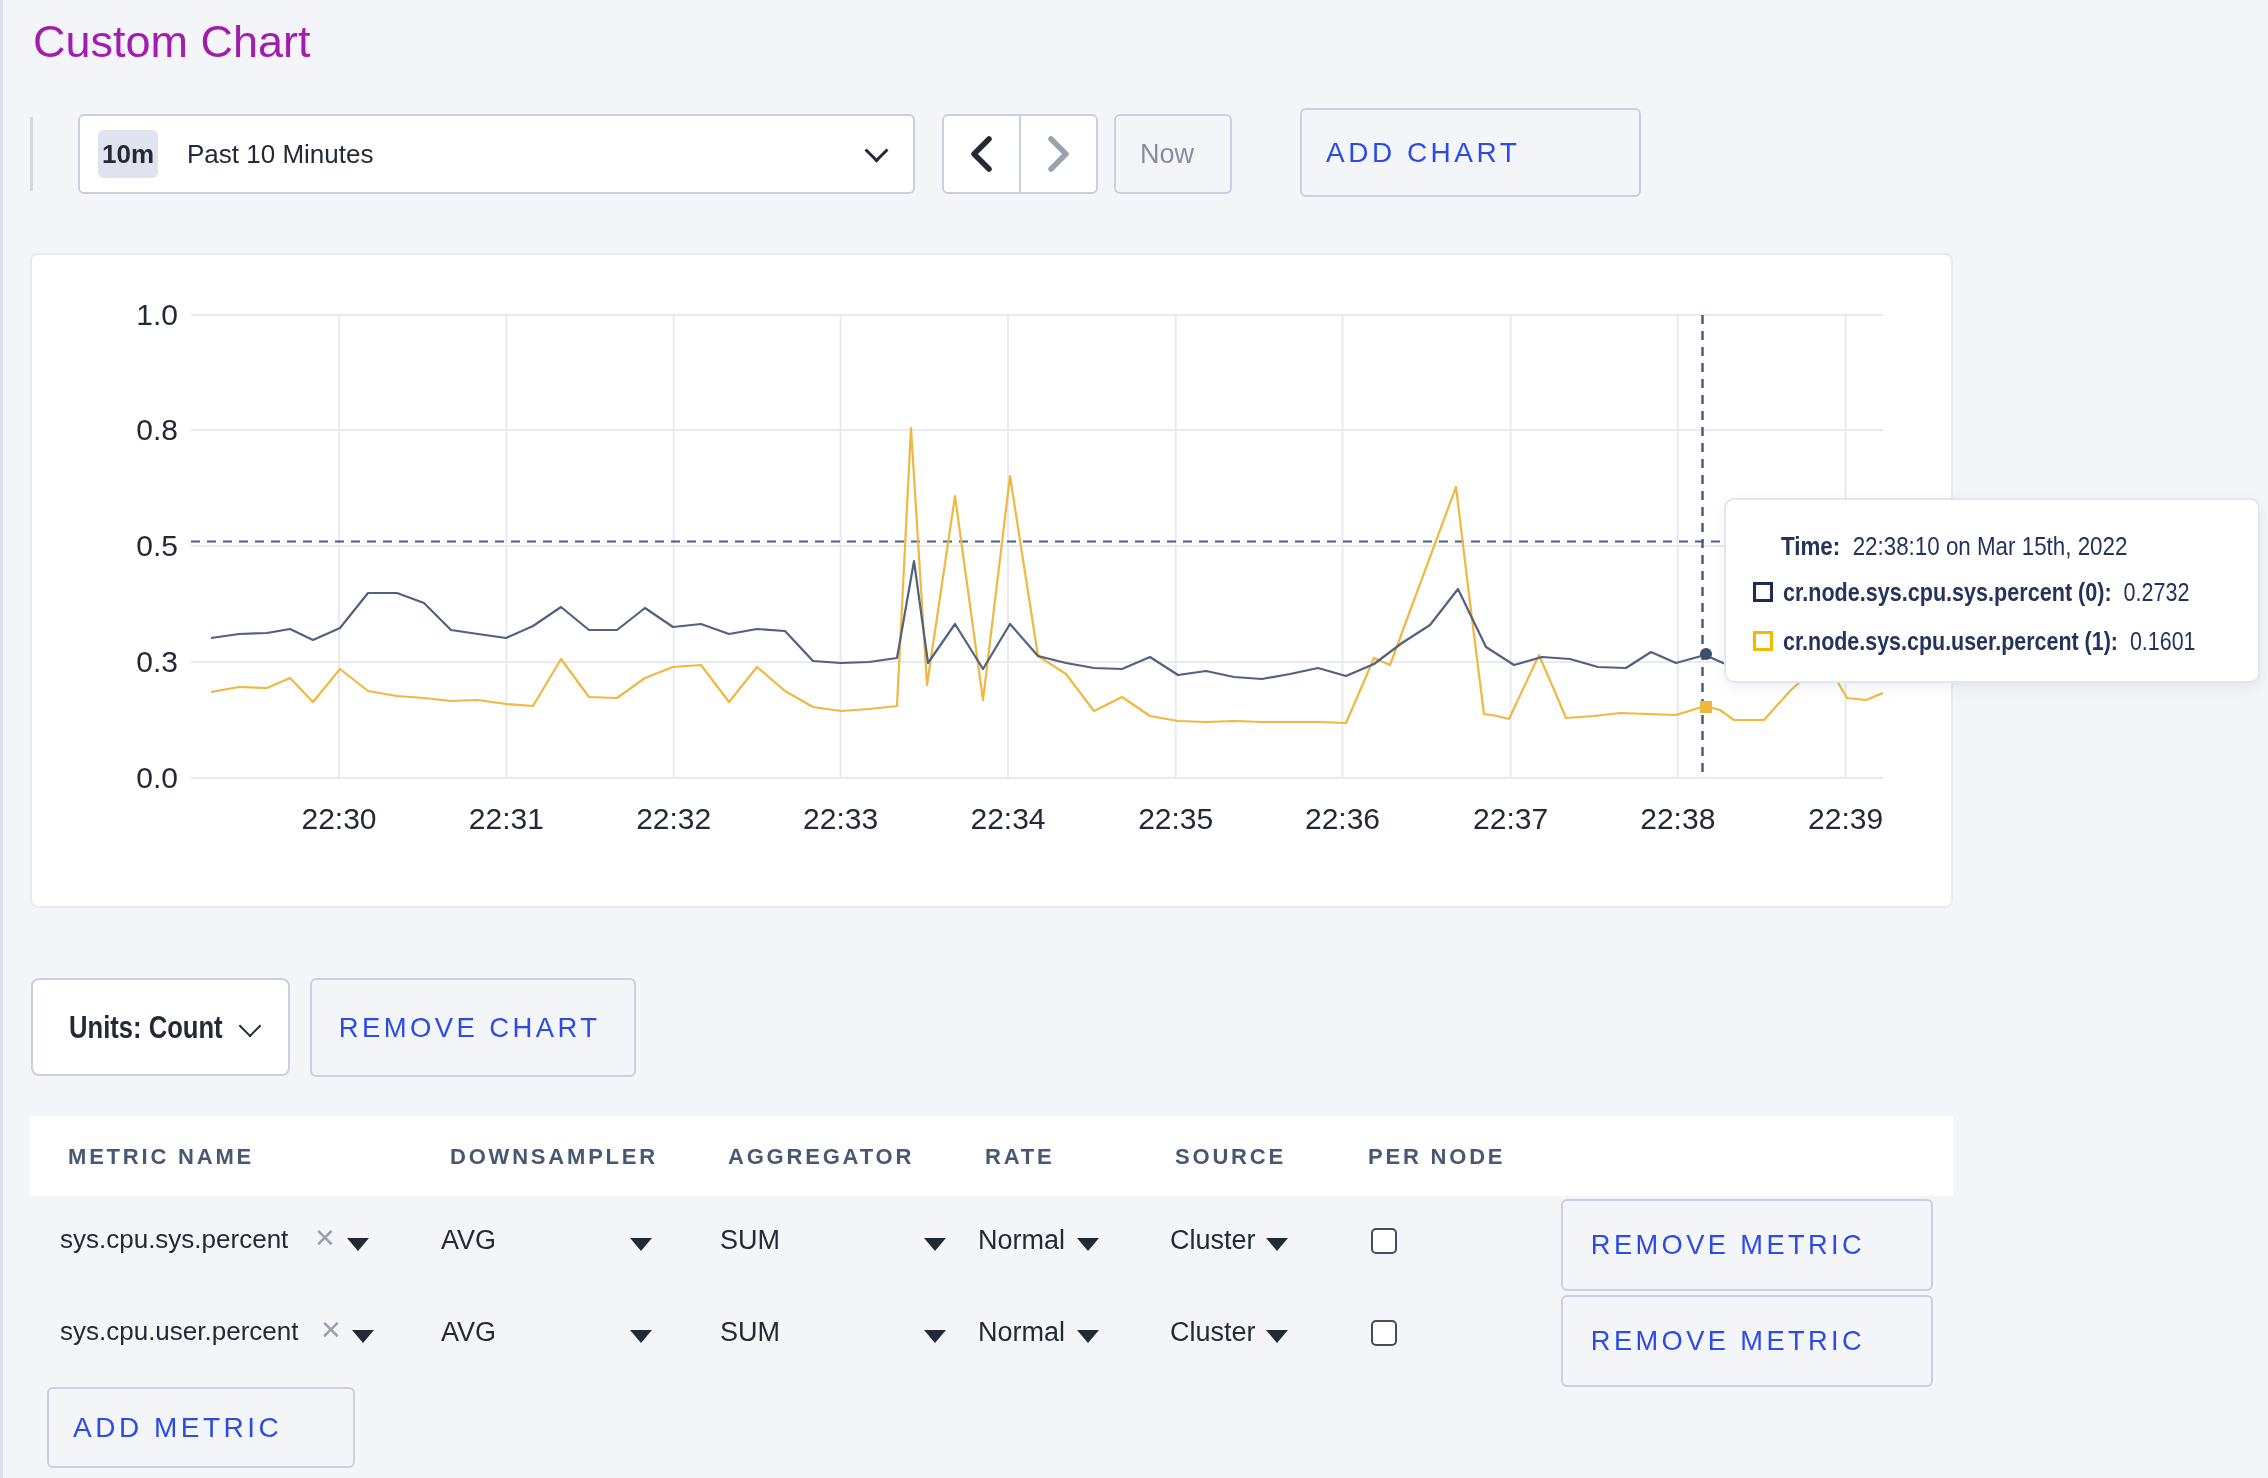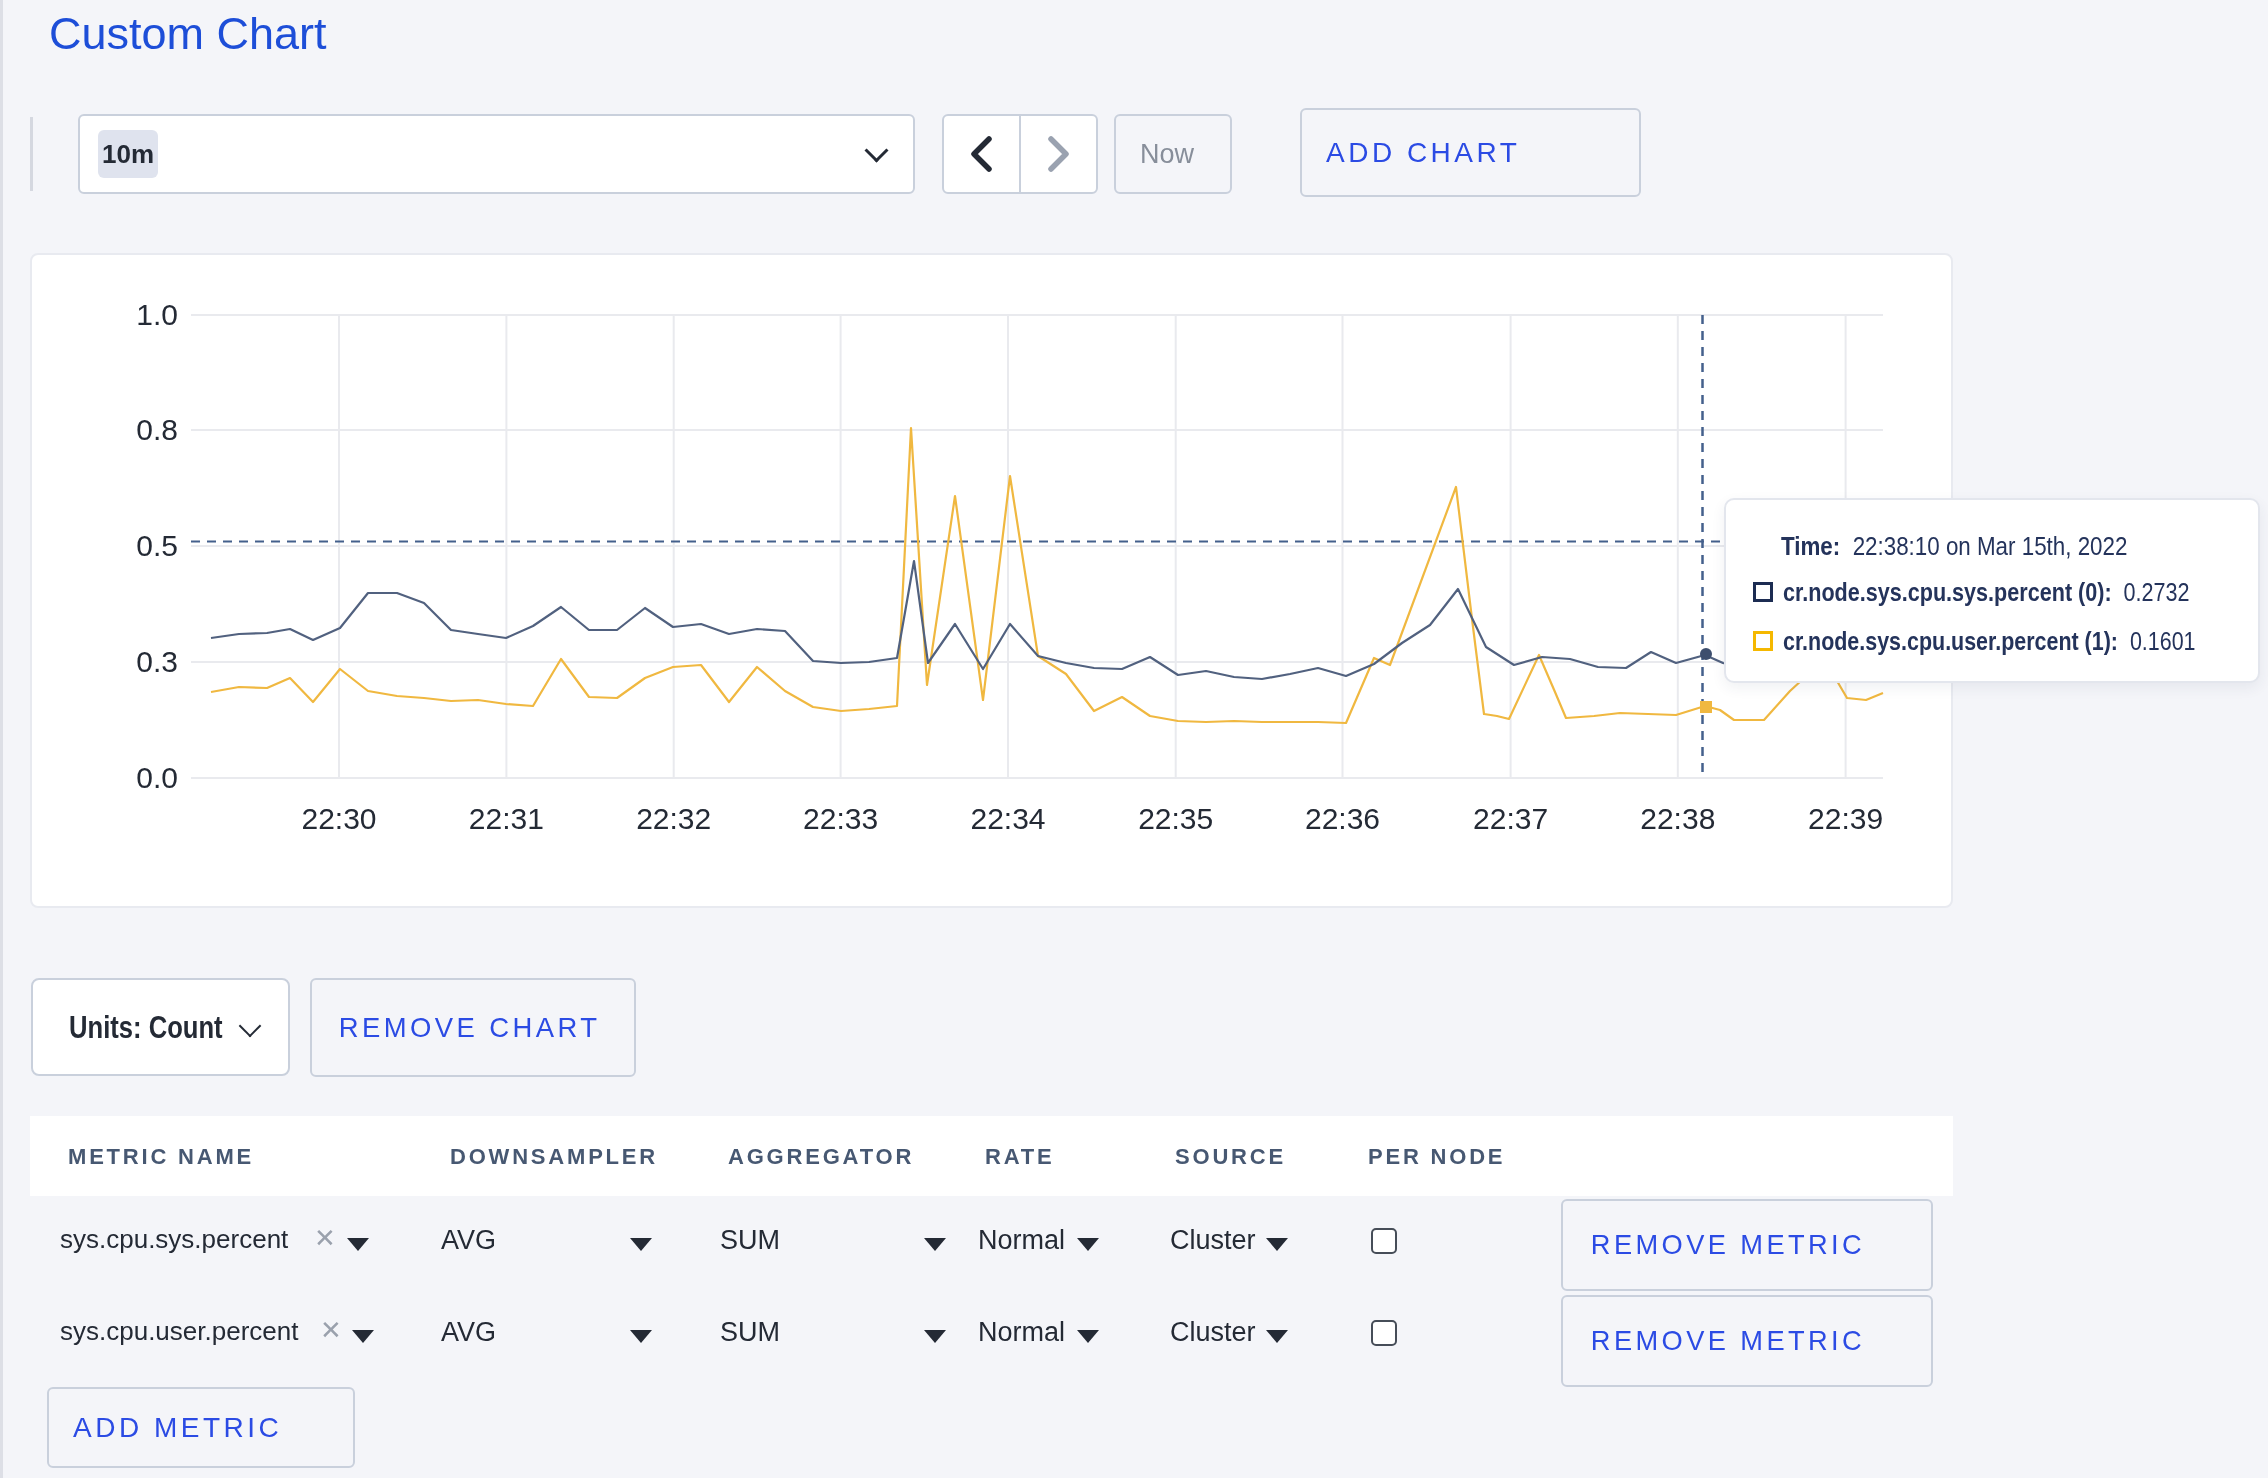--- a/index.html
+++ b/index.html
@@ -8,25 +8,26 @@
   .blue { color:#2b4be4; letter-spacing:3.5px; font-size:28px; white-space:nowrap; }
   .chev { display:inline-block; width:16px; height:16px; border-right:3px solid #242a35; border-bottom:3px solid #242a35; transform:rotate(45deg); }
   .caret { position:absolute; width:0; height:0; border-left:11px solid transparent; border-right:11px solid transparent; border-top:13px solid #242a35; }
   .cellt { position:absolute; font-size:27px; color:#242a35; white-space:nowrap; }
   .cb { position:absolute; width:26px; height:26px; border:2.5px solid #464d58; border-radius:5px; background:#fff; }
   .hdr { position:absolute; top:1144px; font-size:22px; letter-spacing:2.8px; color:#475872; font-weight:bold; white-space:nowrap; }
   .ttline { position:absolute; font-size:26px; color:#24335b; white-space:nowrap; transform-origin:left center; }
 </style></head>
 <body>
 <div class="abs" style="left:0; top:0; width:3px; height:1478px; background:#dddfe6;"></div>
-<div class="abs" style="left:33px; top:8px; font-size:45px; color:#1d4ed8;margin-left:16px;">Custom Chart</div>
+<div class="abs" style="left:33px; top:16px; font-size:45px; color:#a21caf;">Custom Chart</div>
 
 <div class="abs" style="left:30px; top:117px; width:3px; height:74px; background:#d5d8e0;"></div>
 <div class="abs" style="left:78px; top:114px; width:837px; height:80px; background:#fff; border:2px solid #c9d0dc; border-radius:6px;">
   <div class="abs" style="left:18px; top:14px; width:60px; height:48px; background:#dfe3ee; border-radius:6px; text-align:center; line-height:48px; font-size:26px; font-weight:bold; color:#242a35;">10m</div>
+  <div class="abs" style="left:107px; top:0; height:76px; line-height:76px; font-size:26px; color:#242a35;">Past 10 Minutes</div>
   <span class="chev" style="position:absolute; right:28px; top:26px; width:17px; height:17px;"></span>
 </div>
 <div class="abs" style="left:942px; top:114px; width:156px; height:80px; background:#fff; border:2px solid #c9d0dc; border-radius:6px;"></div>
 <div class="abs" style="left:1019px; top:114px; width:2px; height:80px; background:#c9d0dc;"></div>
 <svg class="abs" style="left:942px; top:114px;" width="156" height="80" viewBox="0 0 156 80">
   <path d="M47,25 L32,40 L47,55" fill="none" stroke="#242a35" stroke-width="5.5" stroke-linecap="round" stroke-linejoin="round"></path>
   <path d="M109,25 L124,40 L109,55" fill="none" stroke="#9aa2b0" stroke-width="5.5" stroke-linecap="round" stroke-linejoin="round"></path>
 </svg>
 <div class="btn" style="left:1114px; top:114px; width:118px; height:80px;">
     <span style="font-size:27px; color:#878e9a;">Now</span>

